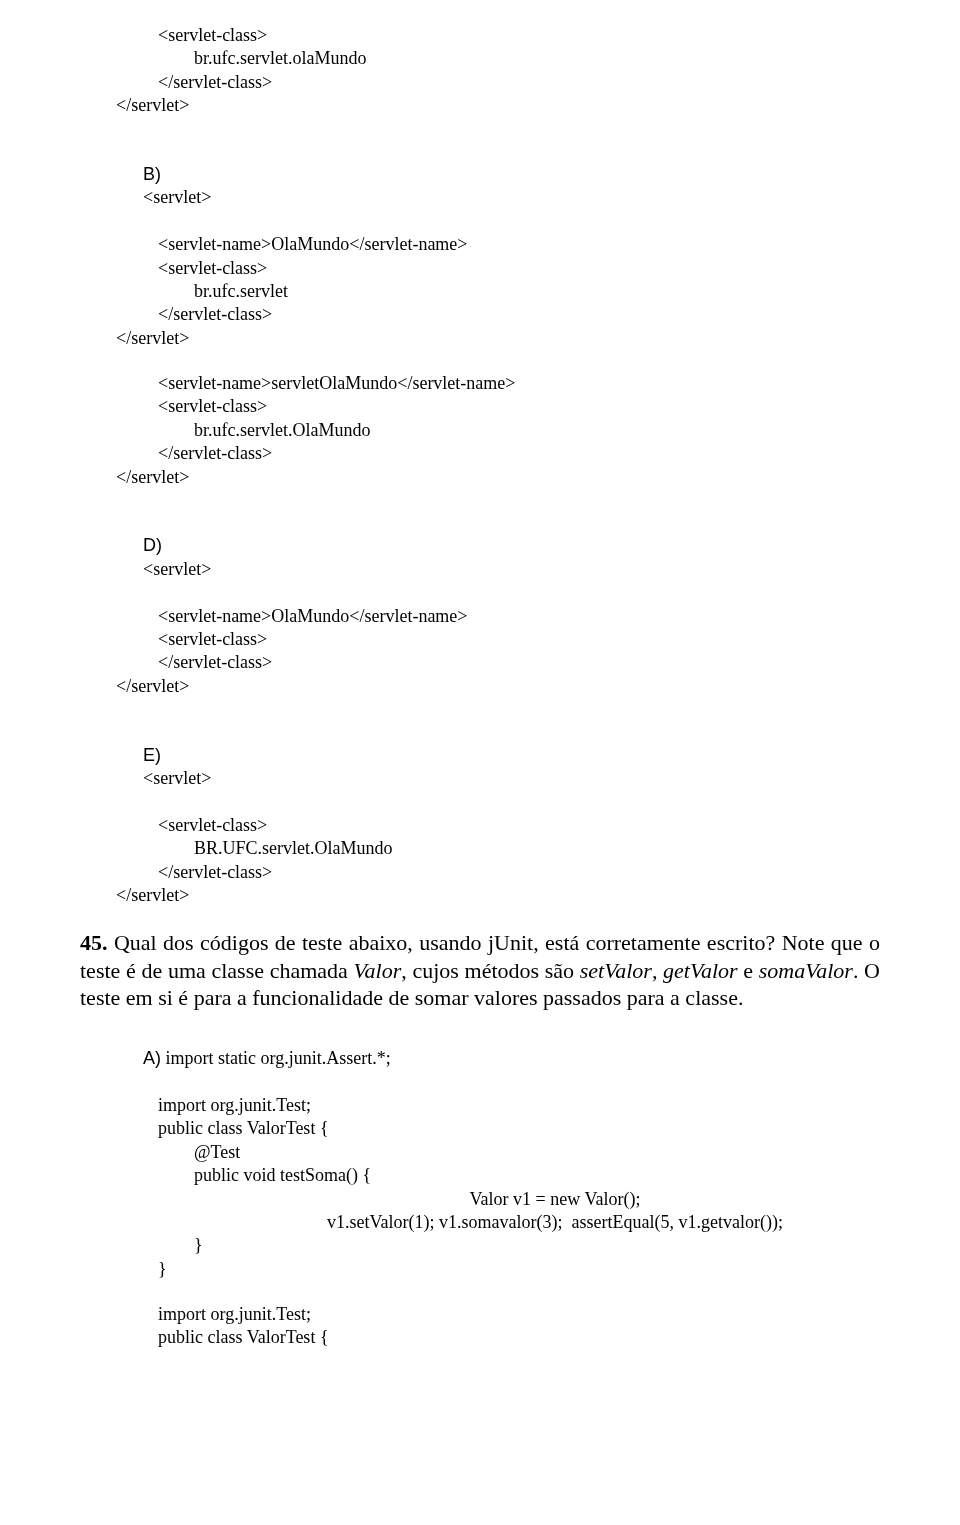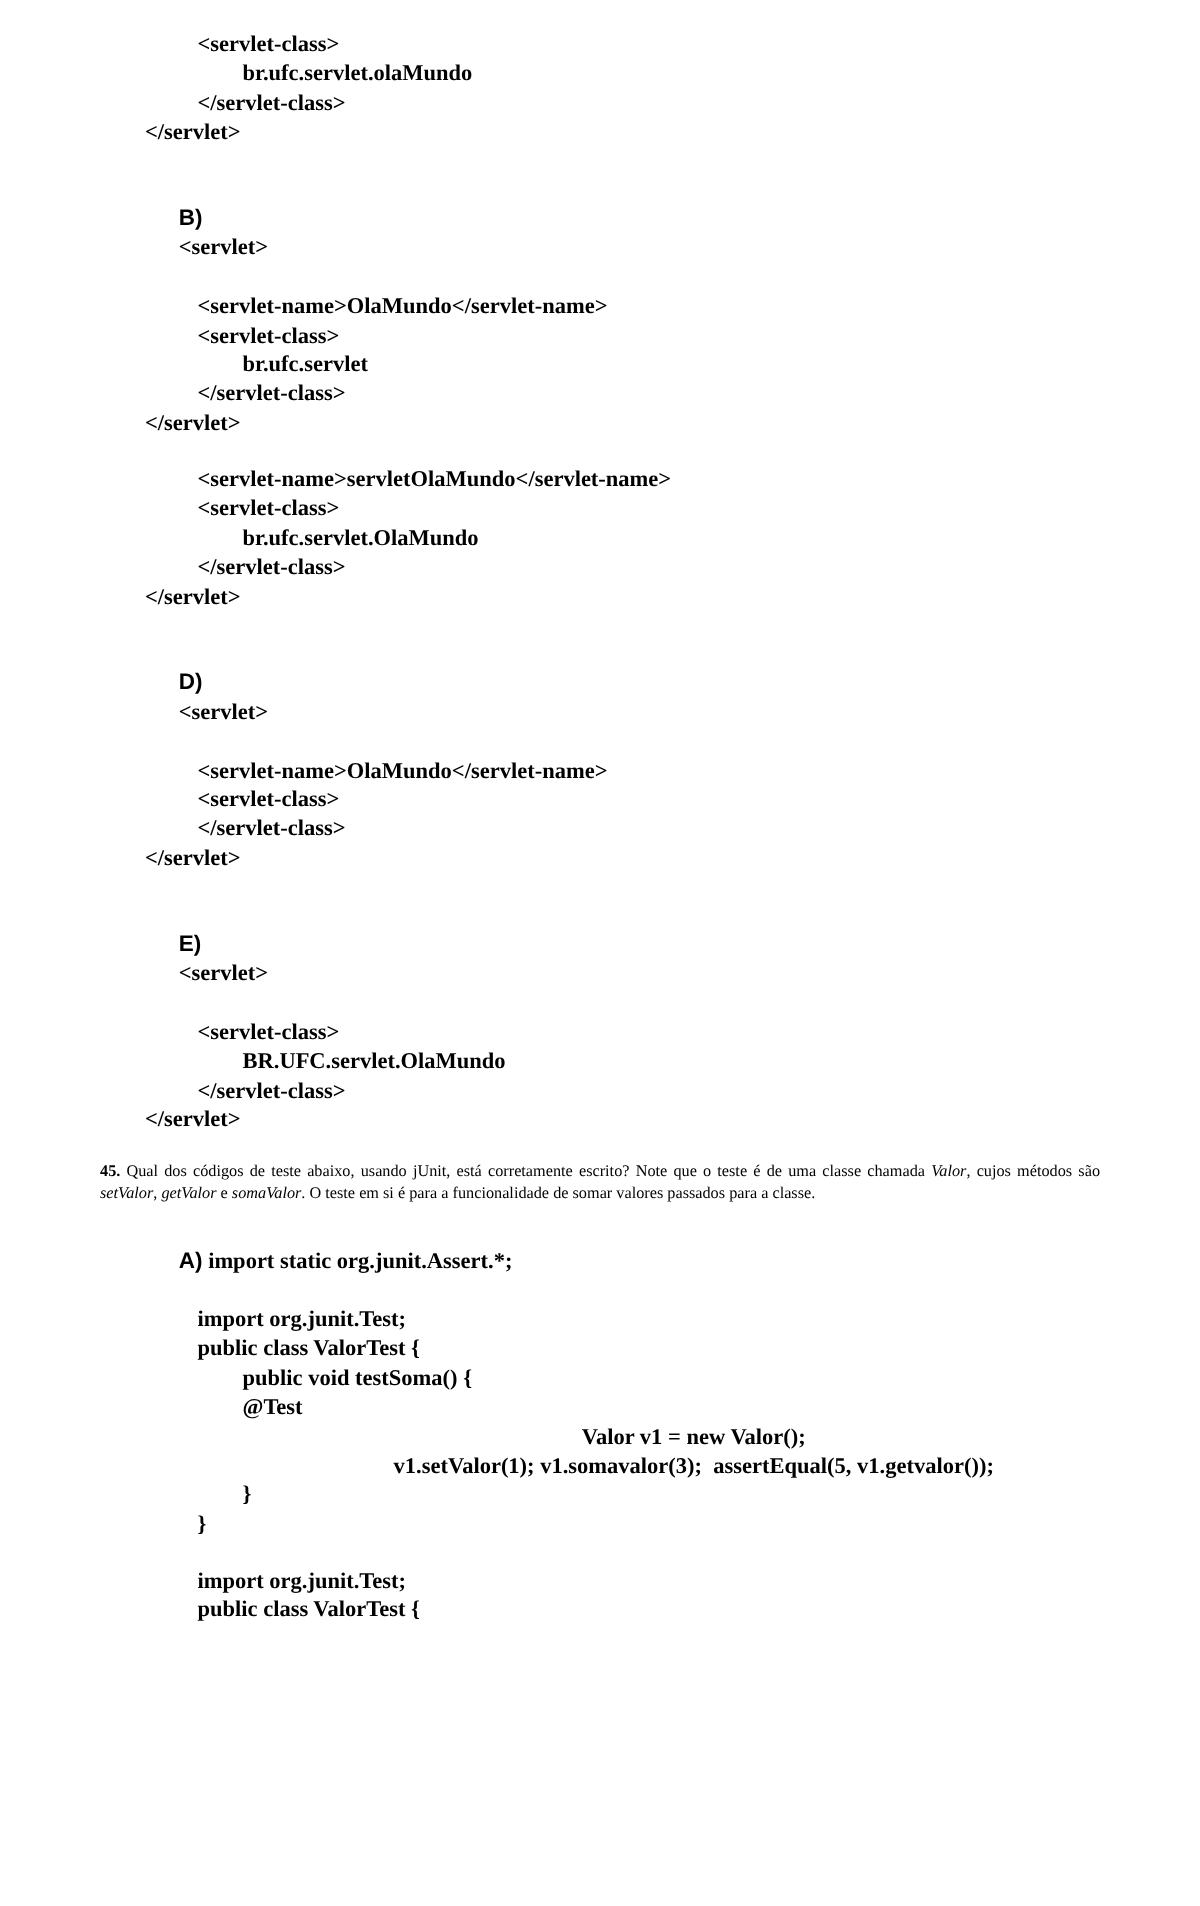--- a/index.html
+++ b/index.html
@@ -13,22 +13,22 @@
   .page {
     padding: 24px 80px 0 80px;
   }
   .opt-label { font-family: Arial, Helvetica, sans-serif; font-size: 18px; }
   .block { margin-bottom: 22px; }
   .i1 { padding-left: 36px; }
   .i2 { padding-left: 78px; }
   .i3 { padding-left: 114px; }
   .i4 { padding-left: 150px; text-align: center; }
   .qnum { font-weight: bold; }
-  .qtext { font-size: 13px; line-height: 1.25; text-align: justify; margin-bottom: 12px; }
-  .codeblock { font-size: 18px; line-height: 1.3; font-weight: bold; }
+  .qtext { font-size: 22px; line-height: 1.25; text-align: justify; margin-bottom: 12px; }
+  .codeblock { font-size: 18px; line-height: 1.3; }
   .codeblock div { white-space: pre; }
   .italic { font-style: italic; }
 </style>
 </head>
 <body>
 
 <div class="page">
 
   <div class="codeblock block">
     <div class="i2">&lt;servlet-class&gt;</div>
@@ -82,22 +82,22 @@
   <div class="qtext">
     <span class="qnum">45.</span><span> Qual dos códigos de teste abaixo, usando jUnit, está corretamente escrito? Note que o teste é de uma classe chamada </span><span class="italic">Valor</span><span>, cujos métodos são </span><span class="italic">setValor</span><span>, </span><span class="italic">getValor</span><span> e </span><span class="italic">somaValor</span><span>. O teste em si é para a funcionalidade de somar valores passados para a classe.</span>
   </div>
 
   <div class="codeblock block">
     <div class="i1">
       <span class="opt-label">A)</span><span> import static org.junit.Assert.*;</span>
     </div>
     <div class="i2">import org.junit.Test;</div>
     <div class="i2">public class ValorTest {</div>
+    <div class="i3">@Test</div>
     <div class="i3">public void testSoma() {</div>
-    <div class="i3">@Test</div>
     <div class="i4">Valor v1 = new Valor();</div>
     <div class="i4">v1.setValor(1); v1.somavalor(3);  assertEqual(5, v1.getvalor());</div>
     <div class="i3">}</div>
     <div class="i2">}</div>
   </div>
 
   <div class="codeblock block">
     <div class="i2">import org.junit.Test;</div>
     <div class="i2">public class ValorTest {</div>
 

